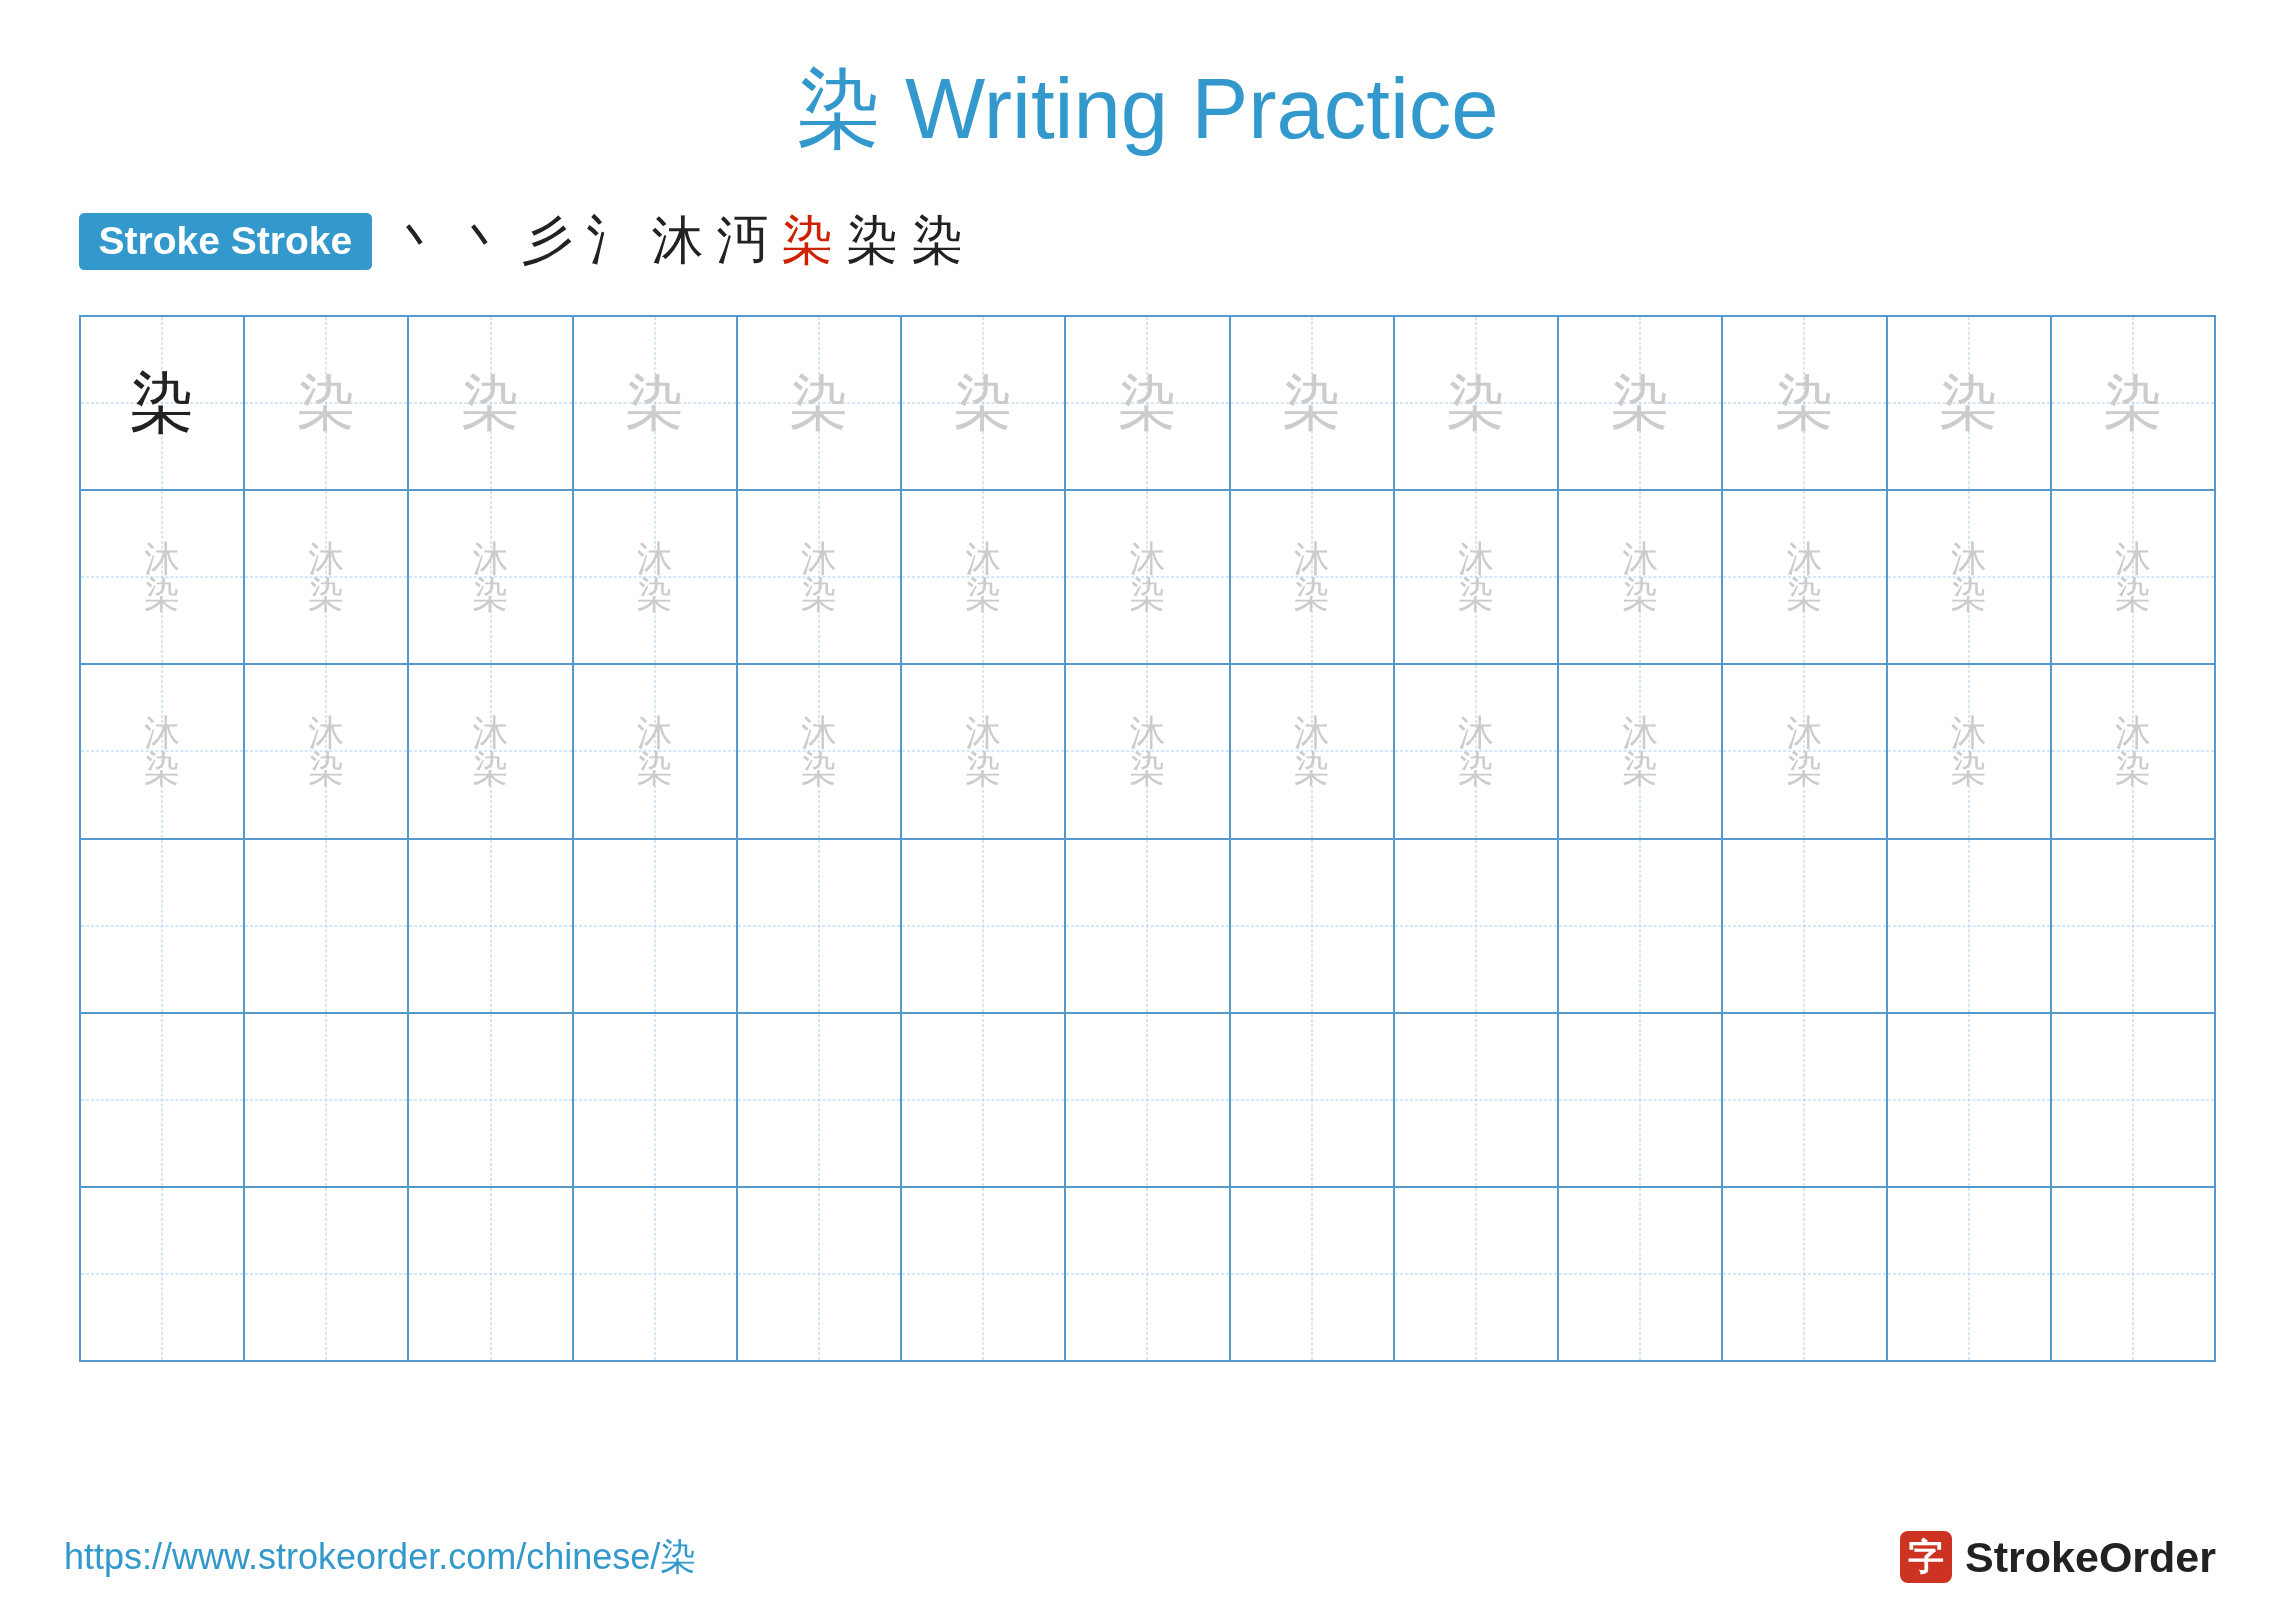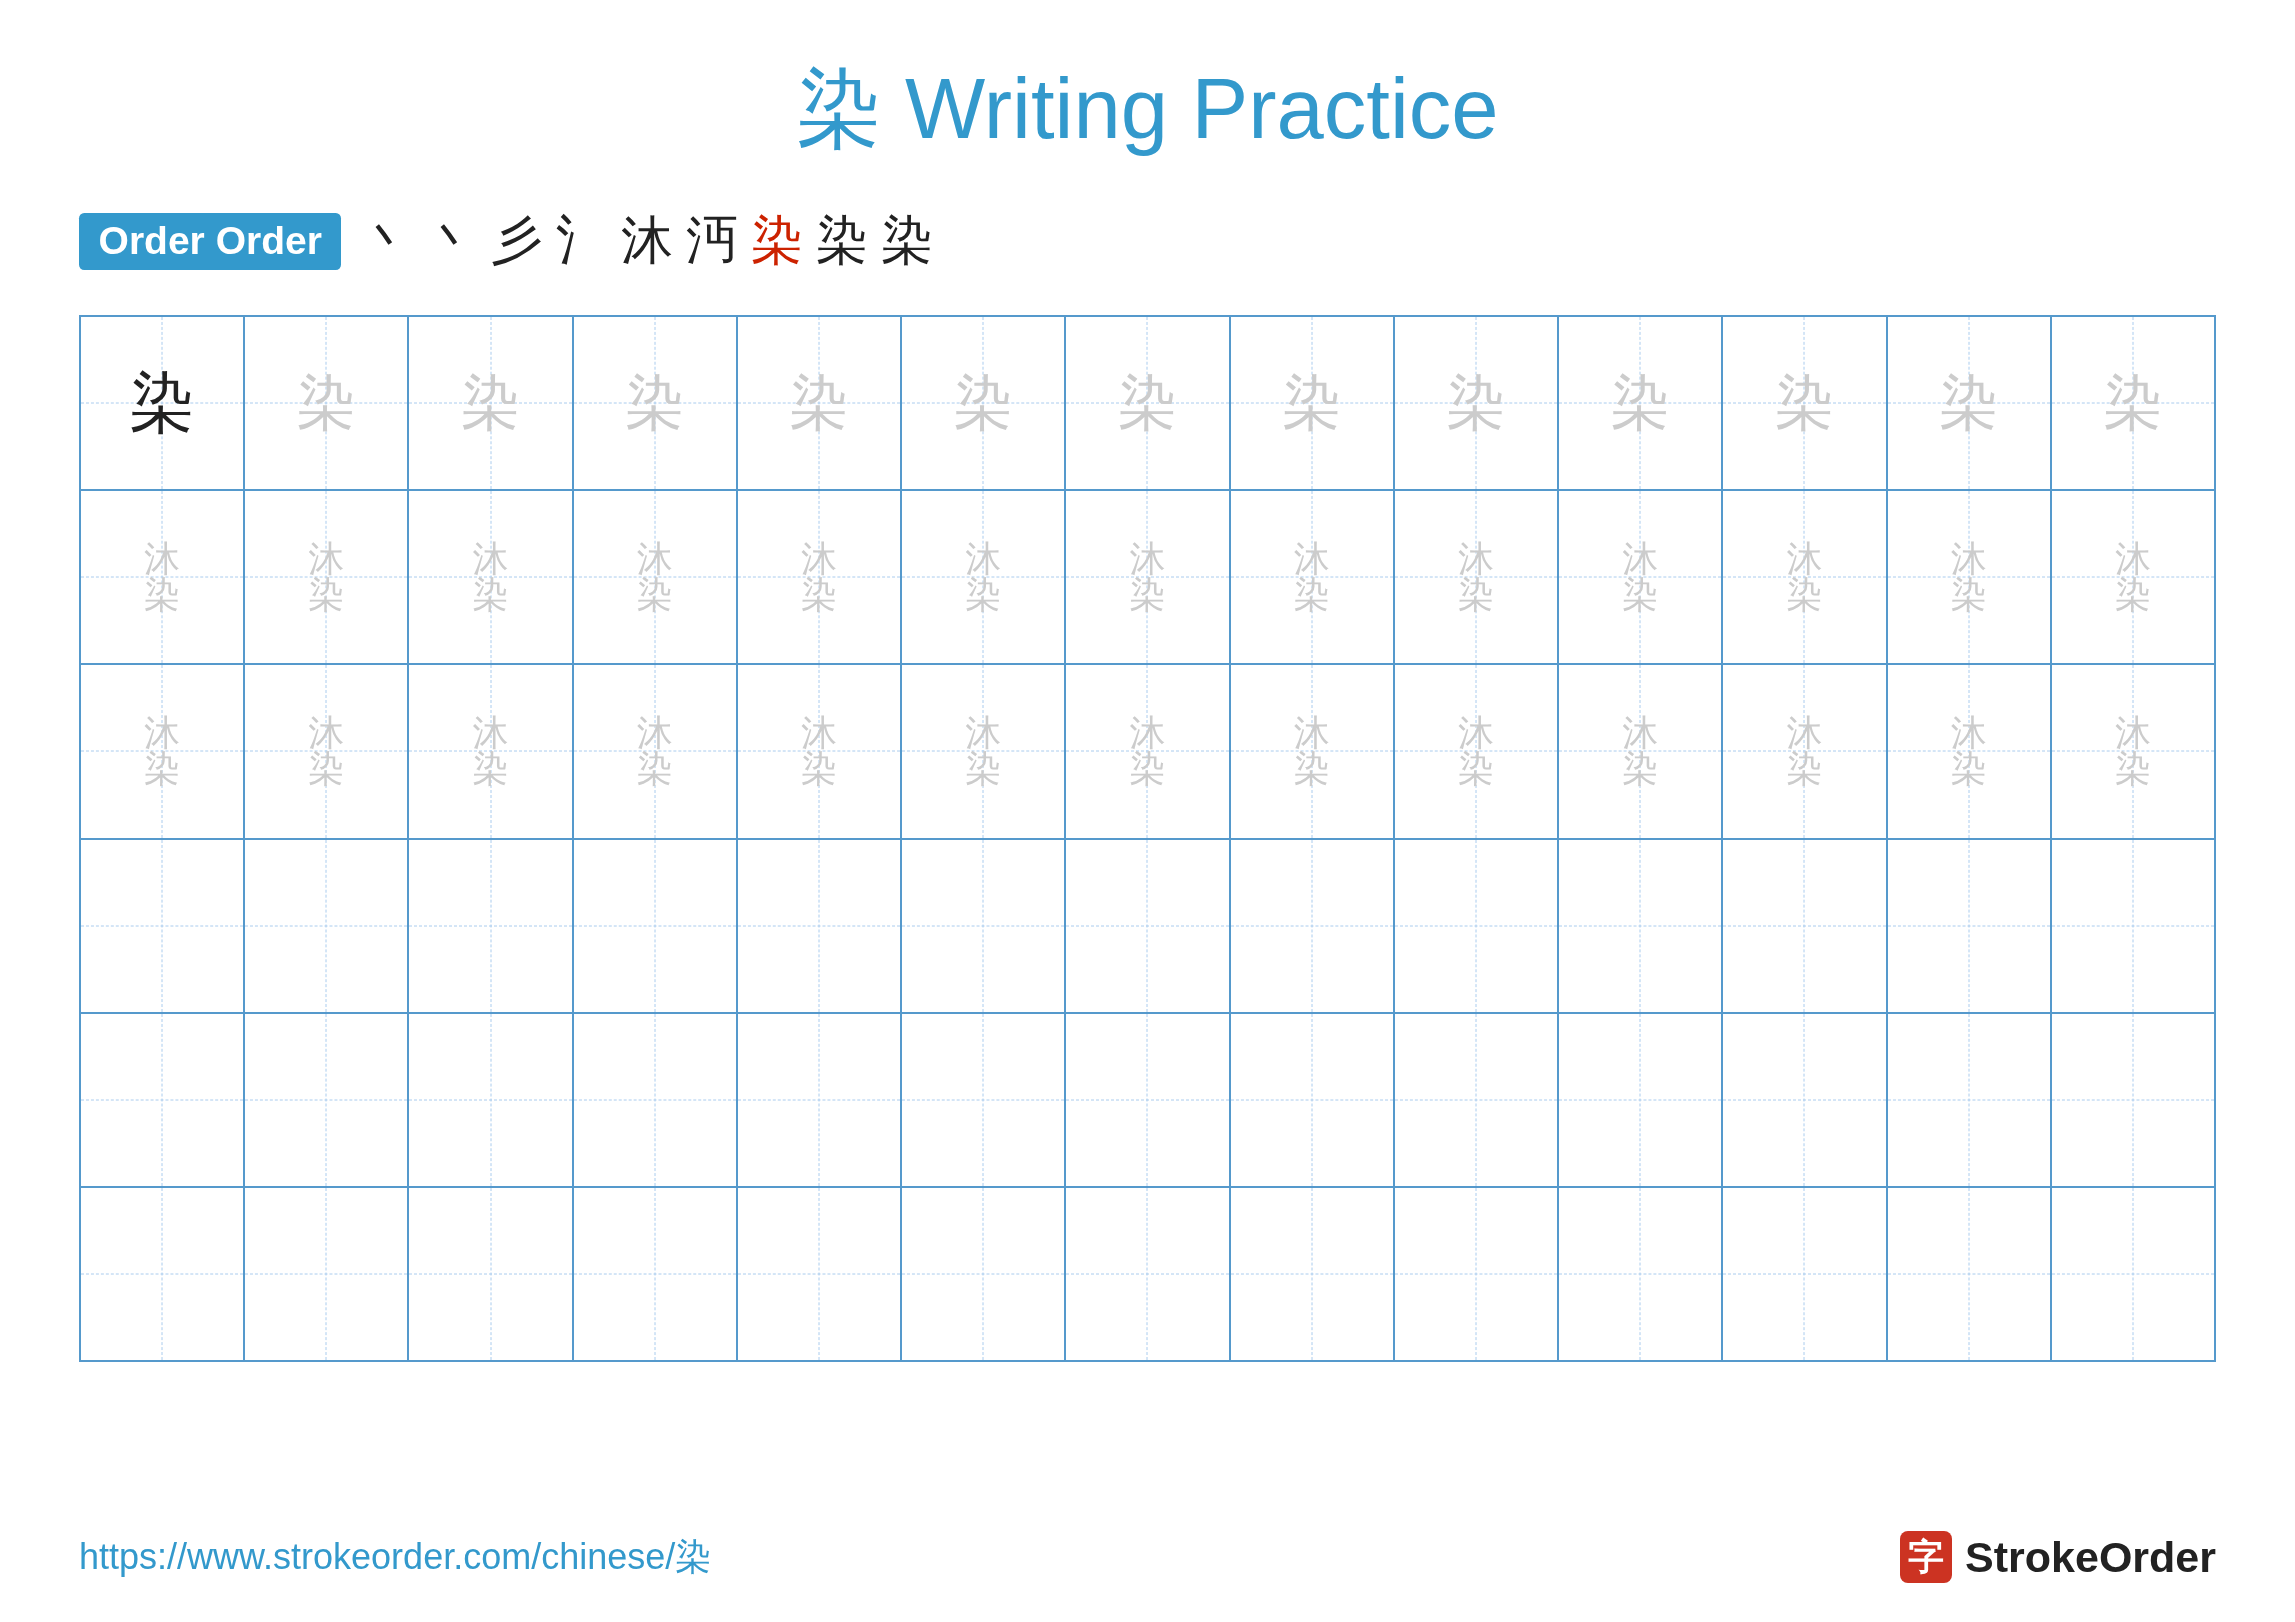--- a/index.html
+++ b/index.html
@@ -141,21 +141,21 @@
 
     .cell-char-two span {
       display: block;
       font-family: serif;
       line-height: 1;
     }
 
     .footer {
       position: absolute;
       bottom: 39px;
-      left: 79px;
+      left: 64px;
       right: 79px;
       display: flex;
       align-items: center;
       justify-content: space-between;
       gap: 41px;
     }
 
     .footer-url {
       color: #3399cc;
       font-size: 36px;
@@ -192,21 +192,21 @@
 </head>
 <body>
 
 <div class="page">
 
   <h1 class="title">
     <span class="char">染</span><span> Writing Practice</span>
   </h1>
 
   <div class="stroke-order-row">
-    <div class="stroke-order-badge">Order Order</div>
+    <div class="stroke-order-badge">Stroke Stroke</div>
     <div class="stroke-sequence">
       <span class="stroke-seq-char">丶</span>
       <span class="stroke-seq-char">丶</span>
       <span class="stroke-seq-char">彡</span>
       <span class="stroke-seq-char">氵</span>
       <span class="stroke-seq-char">沐</span>
       <span class="stroke-seq-char">沔</span>
       <span class="stroke-seq-char red">染</span>
       <span class="stroke-seq-char">染</span>
       <span class="stroke-seq-char">染</span>

